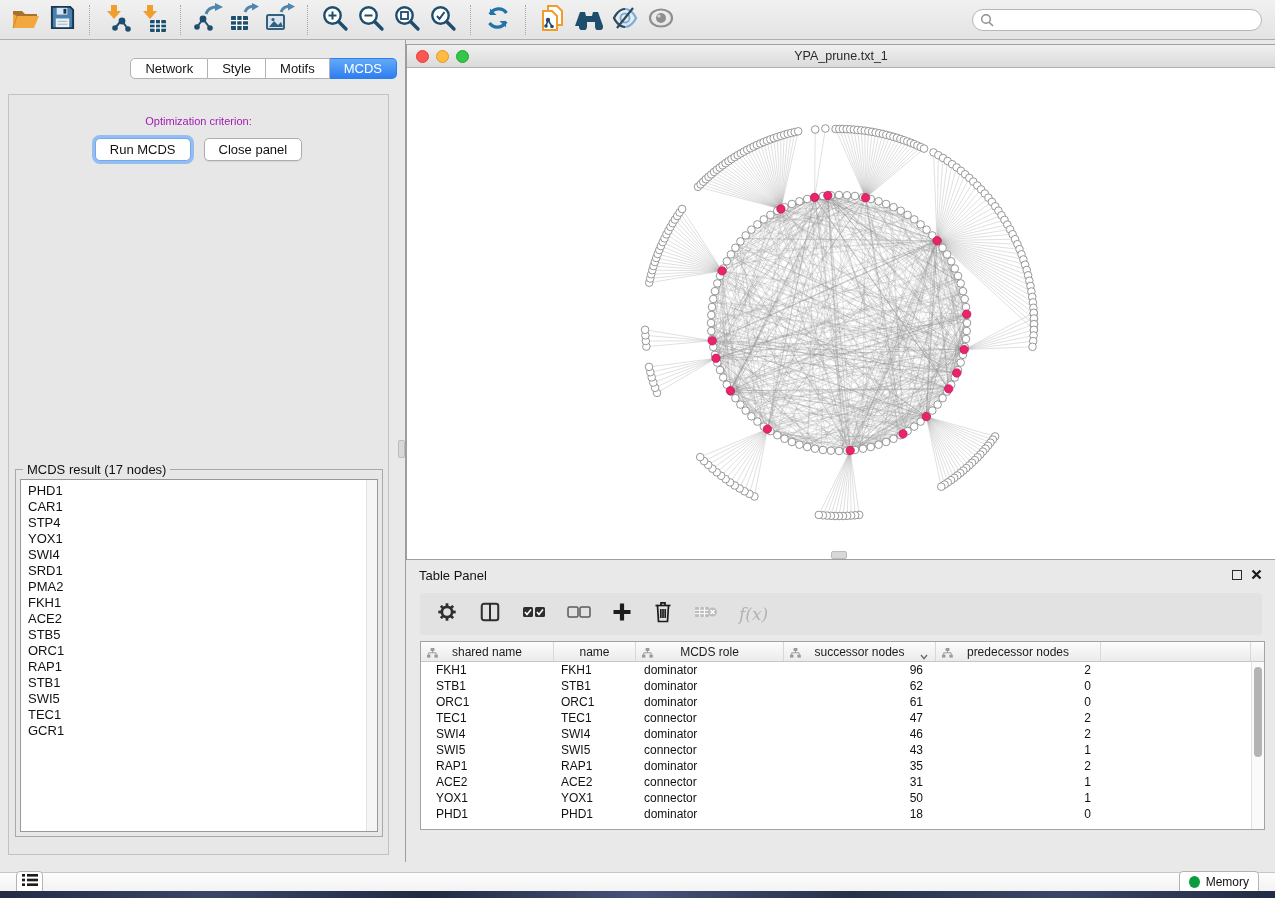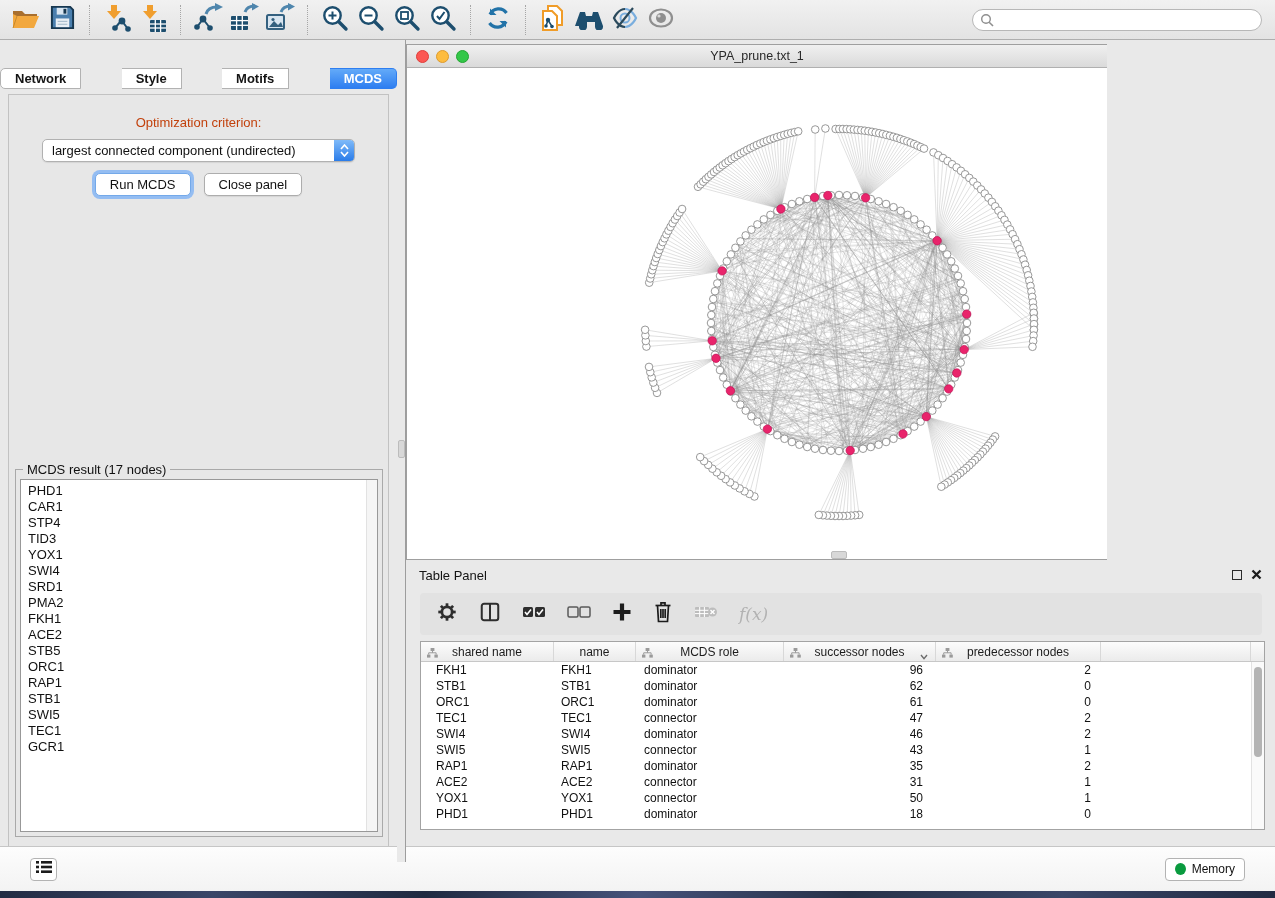--- a/index.html
+++ b/index.html
@@ -15,29 +15,29 @@
   .search-wrap { margin-left:auto; margin-right:13px; position:relative; }
   .search-input { width:290px; height:22px; border:1px solid #b7b7b7; border-radius:12px;
     background:#fff; padding:0 10px 0 26px; font-size:12px; outline:none; }
   .search-glass { position:absolute; left:8px; top:4px; }
 
   
   .control-panel { position:absolute; left:0; top:40px; width:397px; bottom:36px; background:#e9e9e9; }
   .cp-header { height:33px; display:flex; align-items:center; padding:0 12px; font-size:13px; color:#141414; }
   .win-controls { margin-left:auto; display:flex; gap:9px; align-items:center; }
   .float-icon { width:10px; height:10px; border:1.5px solid #2b2b2b; display:inline-block; }
-  .cp-tabbar { position:absolute; left:0; right:0; top:28px; display:flex; justify-content:space-between; z-index:3;font-weight:bold; }
+  .cp-tabbar { position:absolute; left:0; right:0; top:18px; display:flex; justify-content:flex-end; z-index:3; }
   .cp-tab { height:21px; padding:0 14px; background:#fff; border:1px solid #b2b2b2; border-left:none;
     font-size:13px; display:flex; align-items:center; color:#141414; }
   .cp-tab:first-child { border-left:1px solid #b2b2b2; border-radius:5px 0 0 5px; }
   .cp-tab:last-child { border-radius:0 5px 5px 0; }
   .cp-tab.active { background:linear-gradient(#63aaf9,#2e7ef0); border-color:#2e7ef0; color:#fff; }
   .cp-content { position:absolute; left:8px; right:8px; top:54px; bottom:7px;
     background:#e7e7e7; border:1px solid #c2c2c2; }
-  .opt-label { margin-top:20px; text-align:center; font-size:13px; color:#c2410c; }
+  .opt-label { margin-top:20px; text-align:center; font-size:11px; color:#a21caf; }
   .dropdown { position:relative; width:313px; height:23px; margin:9px auto 0; background:#fff;
     border:1px solid #b1b1b1; border-radius:5px; display:flex; align-items:center;
     padding-left:9px; font-size:13px; color:#111; box-shadow:0 1px 1px rgba(0,0,0,.08); }
   .dd-stepper { position:absolute; right:0; top:0; bottom:0; width:20px; border-radius:0 4px 4px 0;
     background:linear-gradient(#7fbaf9,#2a7ce9); display:flex; flex-direction:column;
     align-items:center; justify-content:center; gap:1px; }
   .btn-row { display:flex; justify-content:center; gap:13px; margin-top:11px; }
   .btn { height:23px; padding:0 14px; background:#fff; border:1px solid #adadad; border-radius:5px;
     font-size:13px; color:#111; display:flex; align-items:center; box-shadow:0 1px 1px rgba(0,0,0,.08); }
   .btn.focused { box-shadow:0 0 0 3px rgba(93,162,250,.6); border-color:#74a9e9; }
@@ -50,21 +50,21 @@
 
   
   .v-splitter { position:absolute; left:397px; top:40px; width:9px; bottom:36px;
     background:#e9e9e9; border-right:1px solid #9d9d9d; z-index:2; }
   .v-handle { position:absolute; top:400px; left:1px; width:7px; height:18px;
     background:#d8d8d8; border:1px solid #bcbcbc; border-radius:2px; }
   .h-handle { position:absolute; left:831px; top:551px; width:16px; height:8px;
     background:#d8d8d8; border:1px solid #bcbcbc; border-radius:2px; z-index:6; }
 
   
-  .network-window { position:absolute; left:406px; top:44px; width:701px; height:516px;
+  .network-window { position:absolute; left:406px; top:44px; width:869px; height:516px;
     background:#fff; border:1px solid #9f9f9f; border-right:none; }
   .nw-titlebar { height:23px; background:linear-gradient(#f0f0f0,#dadada); border-bottom:1px solid #b0b0b0;
     position:relative; display:flex; align-items:center; justify-content:center; font-size:12.5px; color:#2a2a2a; }
   .traffic { position:absolute; left:9px; top:5px; display:flex; gap:7px; }
   .tl { width:13px; height:13px; border-radius:50%; }
   .tl.red { background:#fc5753; border:1px solid #df3e3a; }
   .tl.yellow { background:#fdbc40; border:1px solid #de9b2d; }
   .tl.green { background:#33c748; border:1px solid #23a532; }
   .nw-canvas { position:absolute; left:0; right:0; top:23px; bottom:0; background:#fff; }
 
@@ -89,23 +89,23 @@
     background:#fafafa; border-left:1px solid #e2e2e2; }
   .tbl-thumb { position:absolute; left:2px; right:2px; top:5px; height:90px; background:#b4b4b4; border-radius:5px; }
   .tp-tabs { position:absolute; left:0; right:0; bottom:6px; display:flex; justify-content:center; }
   .tp-tab { height:21px; padding:0 13px; background:#fff; border:1px solid #bcbcbc; border-left:none;
     font-size:12.5px; color:#141414; display:flex; align-items:center; }
   .tp-tab:first-child { border-left:1px solid #bcbcbc; border-radius:5px 0 0 5px; }
   .tp-tab:last-child { border-radius:0 5px 5px 0; }
   .tp-tab.active { background:linear-gradient(#63aaf9,#2e7ef0); border-color:#2e7ef0; color:#fff; }
 
   
-  .status-bar { position:absolute; left:0; right:0; bottom:7px; height:45px;
+  .status-bar { position:absolute; left:0; right:0; bottom:7px; height:19px;
     background:linear-gradient(#fdfdfd,#f3f3f3); border-top:1px solid #c6c6c6;
-    display:flex; align-items:center; padding:0 30px; }
+    display:flex; align-items:center; padding:0 16px; }
   .sb-btn { width:27px; height:23px; background:#fff; border:1px solid #b3b3b3; border-radius:4px;
     display:flex; align-items:center; justify-content:center; }
   .memory-btn { margin-left:auto; height:23px; padding:0 9px; display:flex; gap:6px; align-items:center;
     background:#fff; border:1px solid #b3b3b3; border-radius:4px; font-size:12px; color:#111; }
   .mem-dot { width:11px; height:12px; border-radius:50%; background:#0a9b3f; }
   .wallpaper { position:absolute; left:0; right:0; bottom:0; height:7px;
     background:linear-gradient(90deg,#232c44,#3a4668,#202a41,#46527a,#273249,#3a4668,#222b43); }
 </style>
 </head>
 <body>
@@ -275,42 +275,30 @@
 
   <div class="control-panel">
     <div class="cp-tabbar">
         <div class="cp-tab">Network</div>
         <div class="cp-tab">Style</div>
         <div class="cp-tab">Motifs</div>
         <div class="cp-tab active">MCDS</div>
       </div>
     <div class="cp-content">
       <div class="opt-label">Optimization criterion:</div>
-      <div class="dropdown">
-        <span>largest connected component (undirected)</span>
-        <span class="dd-stepper">
-          <svg width="9" height="6" viewBox="0 0 9 6">
-              <path d="M1 5 L4.5 1 L8 5" stroke="#fff" stroke-width="1.6" fill="none"></path>
-            </svg>
-          <svg width="9" height="6" viewBox="0 0 9 6">
-              <path d="M1 1 L4.5 5 L8 1" stroke="#fff" stroke-width="1.6" fill="none"></path>
-            </svg>
-        </span>
-      </div>
       <div class="btn-row">
         <div class="btn focused">Run MCDS</div>
         <div class="btn">Close panel</div>
       </div>
       <div class="result-group">
         <span class="result-legend">MCDS result (17 nodes)</span>
         <div class="result-list">
             <div>PHD1</div>
             <div>CAR1</div>
             <div>STP4</div>
-            <div>TID3</div>
             <div>YOX1</div>
             <div>SWI4</div>
             <div>SRD1</div>
             <div>PMA2</div>
             <div>FKH1</div>
             <div>ACE2</div>
             <div>STB5</div>
             <div>ORC1</div>
             <div>RAP1</div>
             <div>STB1</div>

